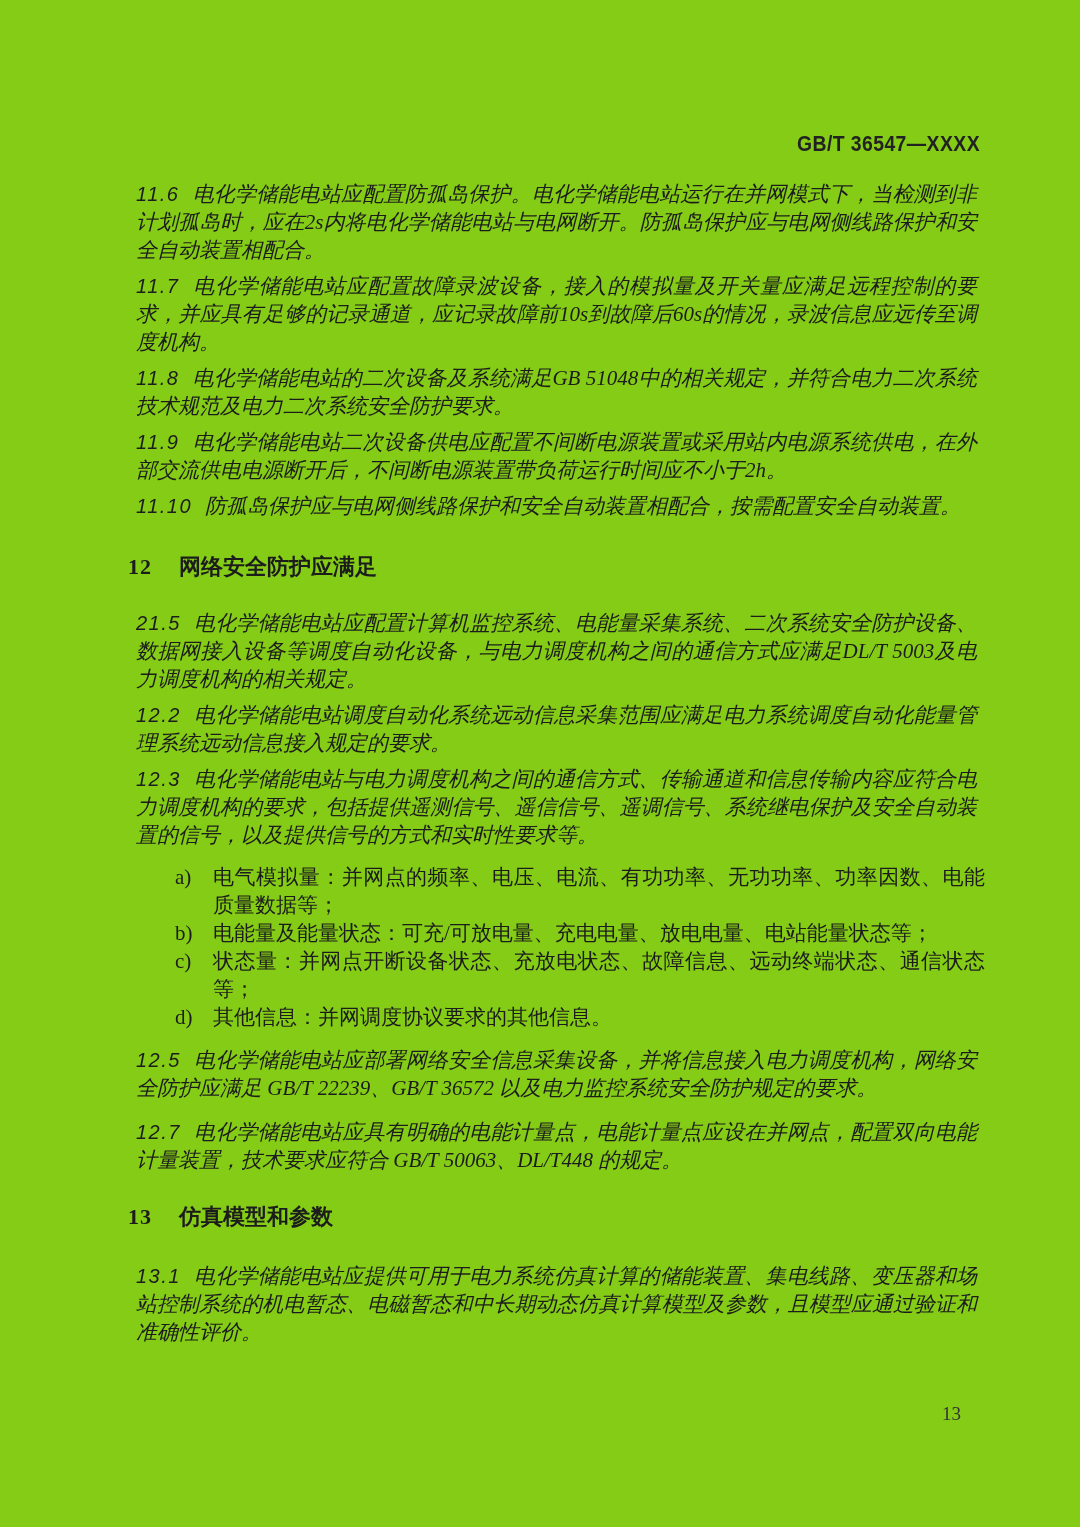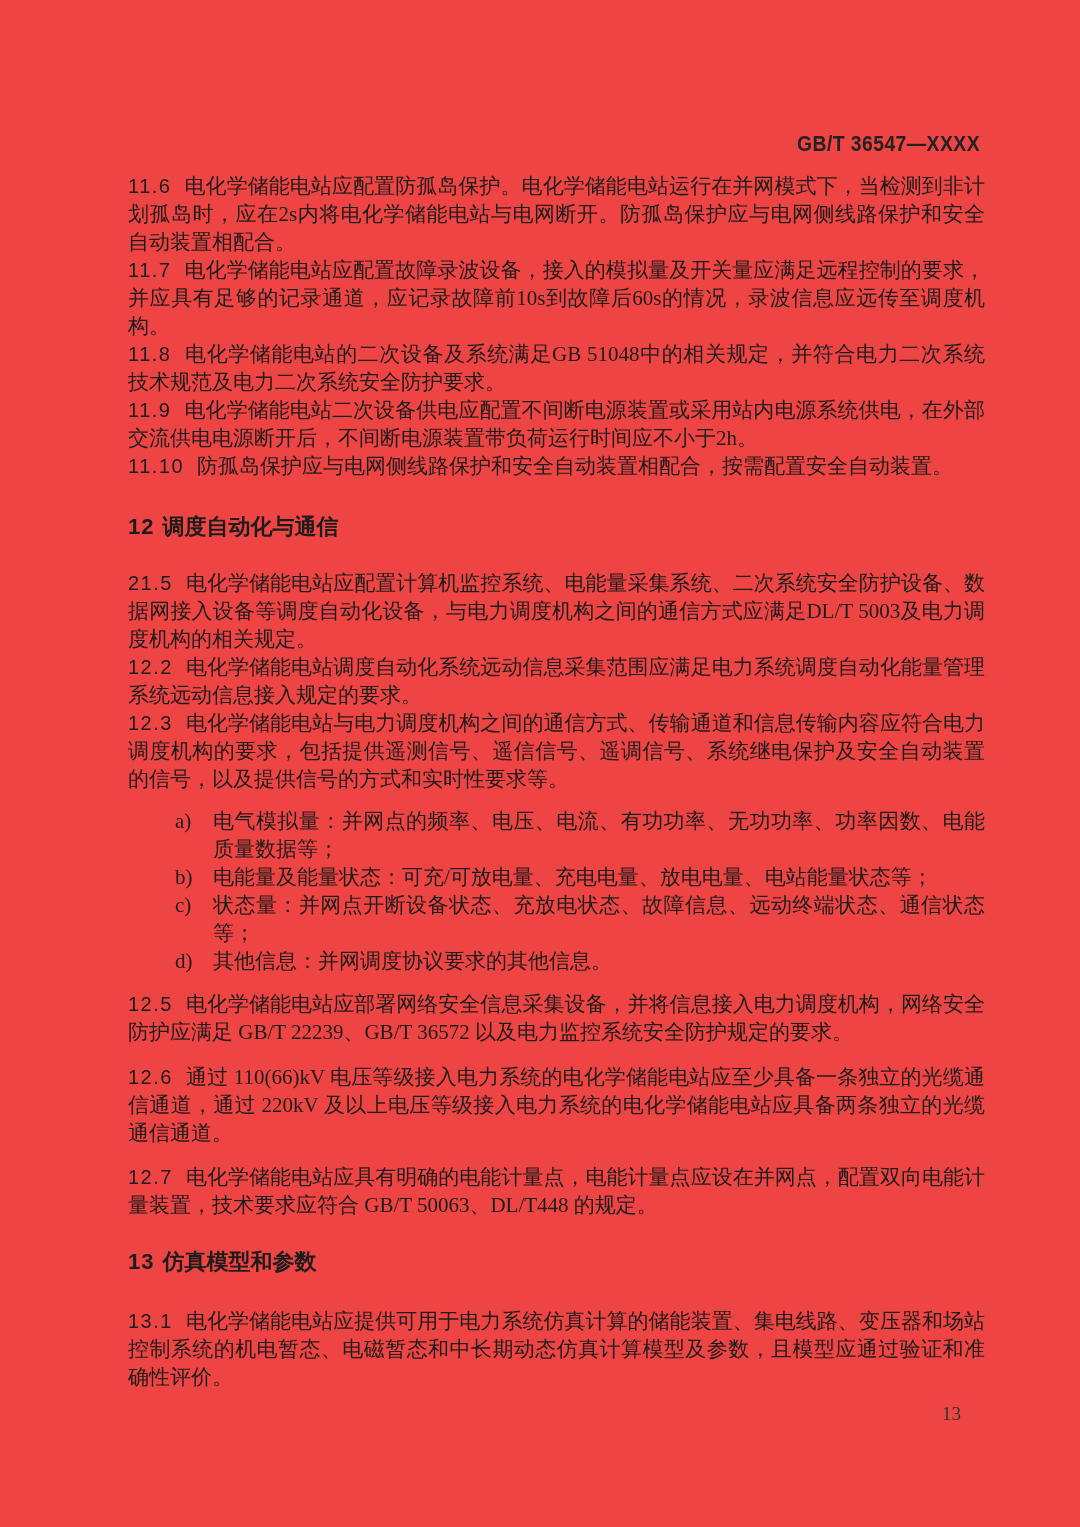--- a/index.html
+++ b/index.html
@@ -4,21 +4,21 @@
 <style>
   html, body {
     margin: 0;
     padding: 0;
     background: #ffffff;
   }
   .page {
     position: relative;
     width: 1080px;
     height: 1527px;
-    background: #ef4444;
+    background: #84cc16;
     overflow: hidden;
     font-family: "Liberation Serif", "DejaVu Serif", serif;
     color: #1c1c1c;
   }
   .doc-header {
     position: absolute;
     top: 131px;
     right: 100px;
     font-family: "Liberation Sans", "DejaVu Sans", sans-serif;
     font-size: 22px;
@@ -29,43 +29,45 @@
     transform-origin: right center;
     white-space: nowrap;
   }
   .content {
     position: absolute;
     left: 128px;
     top: 172px;
     width: 857px;
   }
   .clause {
-    margin: 0;
+    margin: 8px;
     font-size: 21px;
     line-height: 28px;
     text-align: justify;
     color: #1c1c1c;
+    font-style: italic;
   }
   .clause-num {
     font-family: "Liberation Sans", "DejaVu Sans", sans-serif;
     font-size: 20px;
     letter-spacing: 1.5px;
     margin-right: 13px;
     white-space: nowrap;
   }
   .sec-heading {
     font-family: "Liberation Sans", "DejaVu Sans", sans-serif;
     font-size: 22px;
     font-weight: bold;
     line-height: 30px;
     color: #1c1c1c;
   }
   .sec-heading .sec-num {
-    margin-right: 8px;
+    margin-right: 27px;
     letter-spacing: 1px;
+    font-family: Liberation Serif, serif;
   }
   .sec-12 { margin: 32px 0 27px 0; }
   .sec-13 { margin: 28px 0 30px 0; }
   .mt14 { margin-top: 14px; }
   .mt15 { margin-top: 15px; }
   .mt16 { margin-top: 16px; }
   .mt17 { margin-top: 17px; }
   .mt22 { margin-top: 22px; }
   .list {
     margin-top: 14px;
@@ -104,21 +106,21 @@
     <p class="clause"><span class="clause-num">11.6</span><span>电化学储能电站应配置防孤岛保护。电化学储能电站运行在并网模式下，当检测到非计划孤岛时，应在2s内将电化学储能电站与电网断开。防孤岛保护应与电网侧线路保护和安全自动装置相配合。</span></p>
 
     <p class="clause"><span class="clause-num">11.7</span><span>电化学储能电站应配置故障录波设备，接入的模拟量及开关量应满足远程控制的要求，并应具有足够的记录通道，应记录故障前10s到故障后60s的情况，录波信息应远传至调度机构。</span></p>
 
     <p class="clause"><span class="clause-num">11.8</span><span>电化学储能电站的二次设备及系统满足GB 51048中的相关规定，并符合电力二次系统技术规范及电力二次系统安全防护要求。</span></p>
 
     <p class="clause"><span class="clause-num">11.9</span><span>电化学储能电站二次设备供电应配置不间断电源装置或采用站内电源系统供电，在外部交流供电电源断开后，不间断电源装置带负荷运行时间应不小于2h。</span></p>
 
     <p class="clause"><span class="clause-num">11.10</span><span>防孤岛保护应与电网侧线路保护和安全自动装置相配合，按需配置安全自动装置。</span></p>
 
-    <div class="sec-heading sec-12"><span class="sec-num">12</span><span>调度自动化与通信</span></div>
+    <div class="sec-heading sec-12"><span class="sec-num">12</span><span>网络安全防护应满足</span></div>
 
     <p class="clause"><span class="clause-num">21.5</span><span>电化学储能电站应配置计算机监控系统、电能量采集系统、二次系统安全防护设备、数据网接入设备等调度自动化设备，与电力调度机构之间的通信方式应满足DL/T 5003及电力调度机构的相关规定。</span></p>
 
     <p class="clause"><span class="clause-num">12.2</span><span>电化学储能电站调度自动化系统远动信息采集范围应满足电力系统调度自动化能量管理系统远动信息接入规定的要求。</span></p>
 
     <p class="clause"><span class="clause-num">12.3</span><span>电化学储能电站与电力调度机构之间的通信方式、传输通道和信息传输内容应符合电力调度机构的要求，包括提供遥测信号、遥信信号、遥调信号、系统继电保护及安全自动装置的信号，以及提供信号的方式和实时性要求等。</span></p>
 
 
     <div class="list">
       <div class="list-item">
@@ -134,21 +136,20 @@
           <span class="li-text">状态量：并网点开断设备状态、充放电状态、故障信息、远动终端状态、通信状态等；</span>
         </div>
       <div class="list-item">
           <span class="li-label">d)</span>
           <span class="li-text">其他信息：并网调度协议要求的其他信息。</span>
         </div>
     </div>
 
     <p class="clause mt15"><span class="clause-num">12.5</span><span>电化学储能电站应部署网络安全信息采集设备，并将信息接入电力调度机构，网络安全防护应满足 GB/T 22239、GB/T 36572 以及电力监控系统安全防护规定的要求。</span></p>
 
-    <p class="clause mt17"><span class="clause-num">12.6</span><span>通过 110(66)kV 电压等级接入电力系统的电化学储能电站应至少具备一条独立的光缆通信通道，通过 220kV 及以上电压等级接入电力系统的电化学储能电站应具备两条独立的光缆通信通道。</span></p>
 
     <p class="clause mt16"><span class="clause-num">12.7</span><span>电化学储能电站应具有明确的电能计量点，电能计量点应设在并网点，配置双向电能计量装置，技术要求应符合 GB/T 50063、DL/T448 的规定。</span></p>
 
 
     <div class="sec-heading sec-13"><span class="sec-num">13</span><span>仿真模型和参数</span></div>
 
     <p class="clause"><span class="clause-num">13.1</span><span>电化学储能电站应提供可用于电力系统仿真计算的储能装置、集电线路、变压器和场站控制系统的机电暂态、电磁暂态和中长期动态仿真计算模型及参数，且模型应通过验证和准确性评价。</span></p>
 
     <p class="clause mt22"></p>
 

